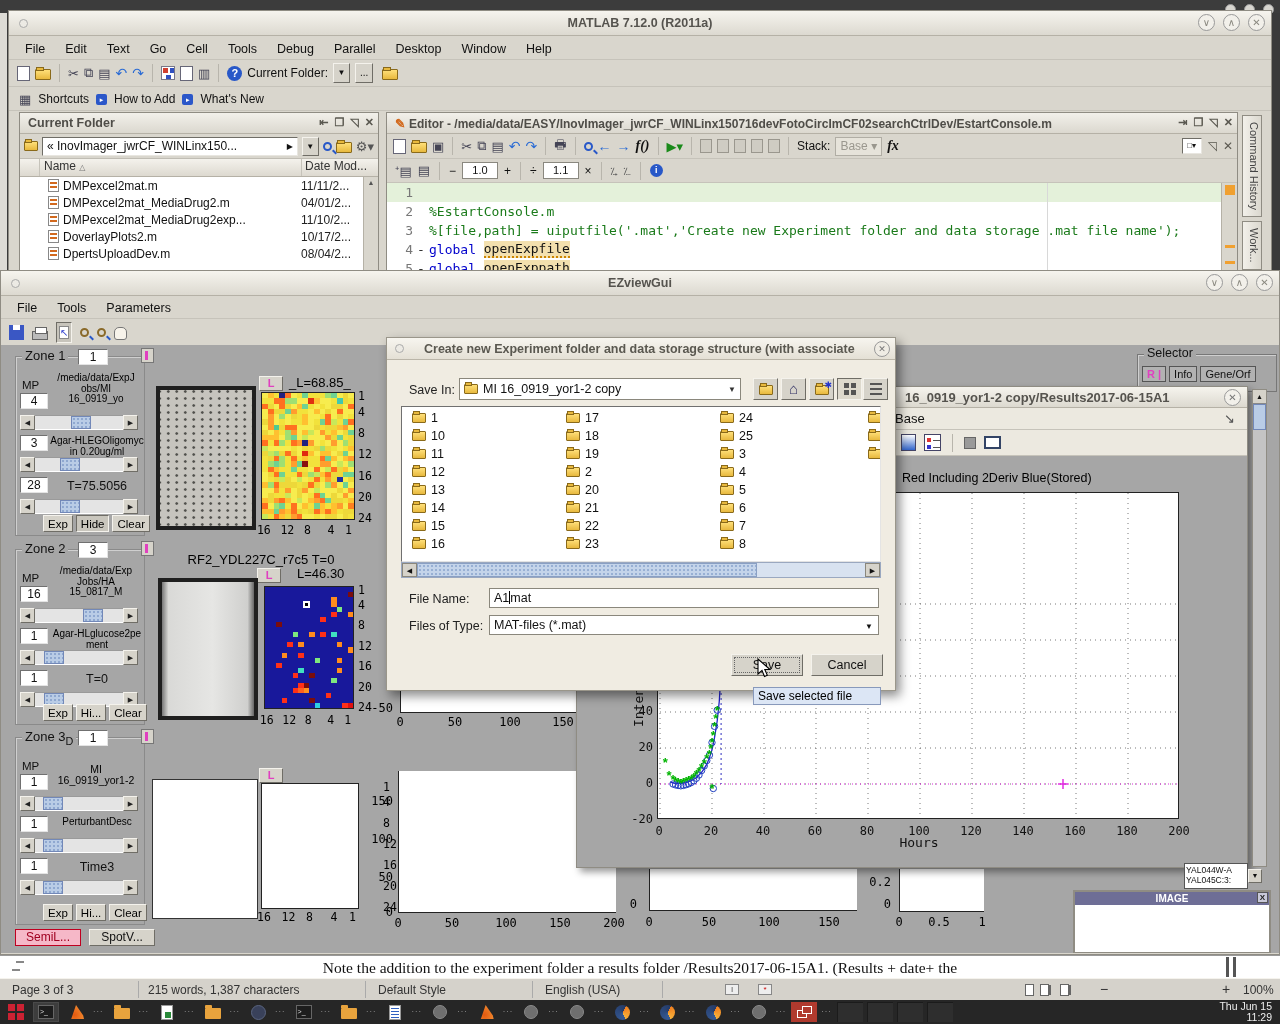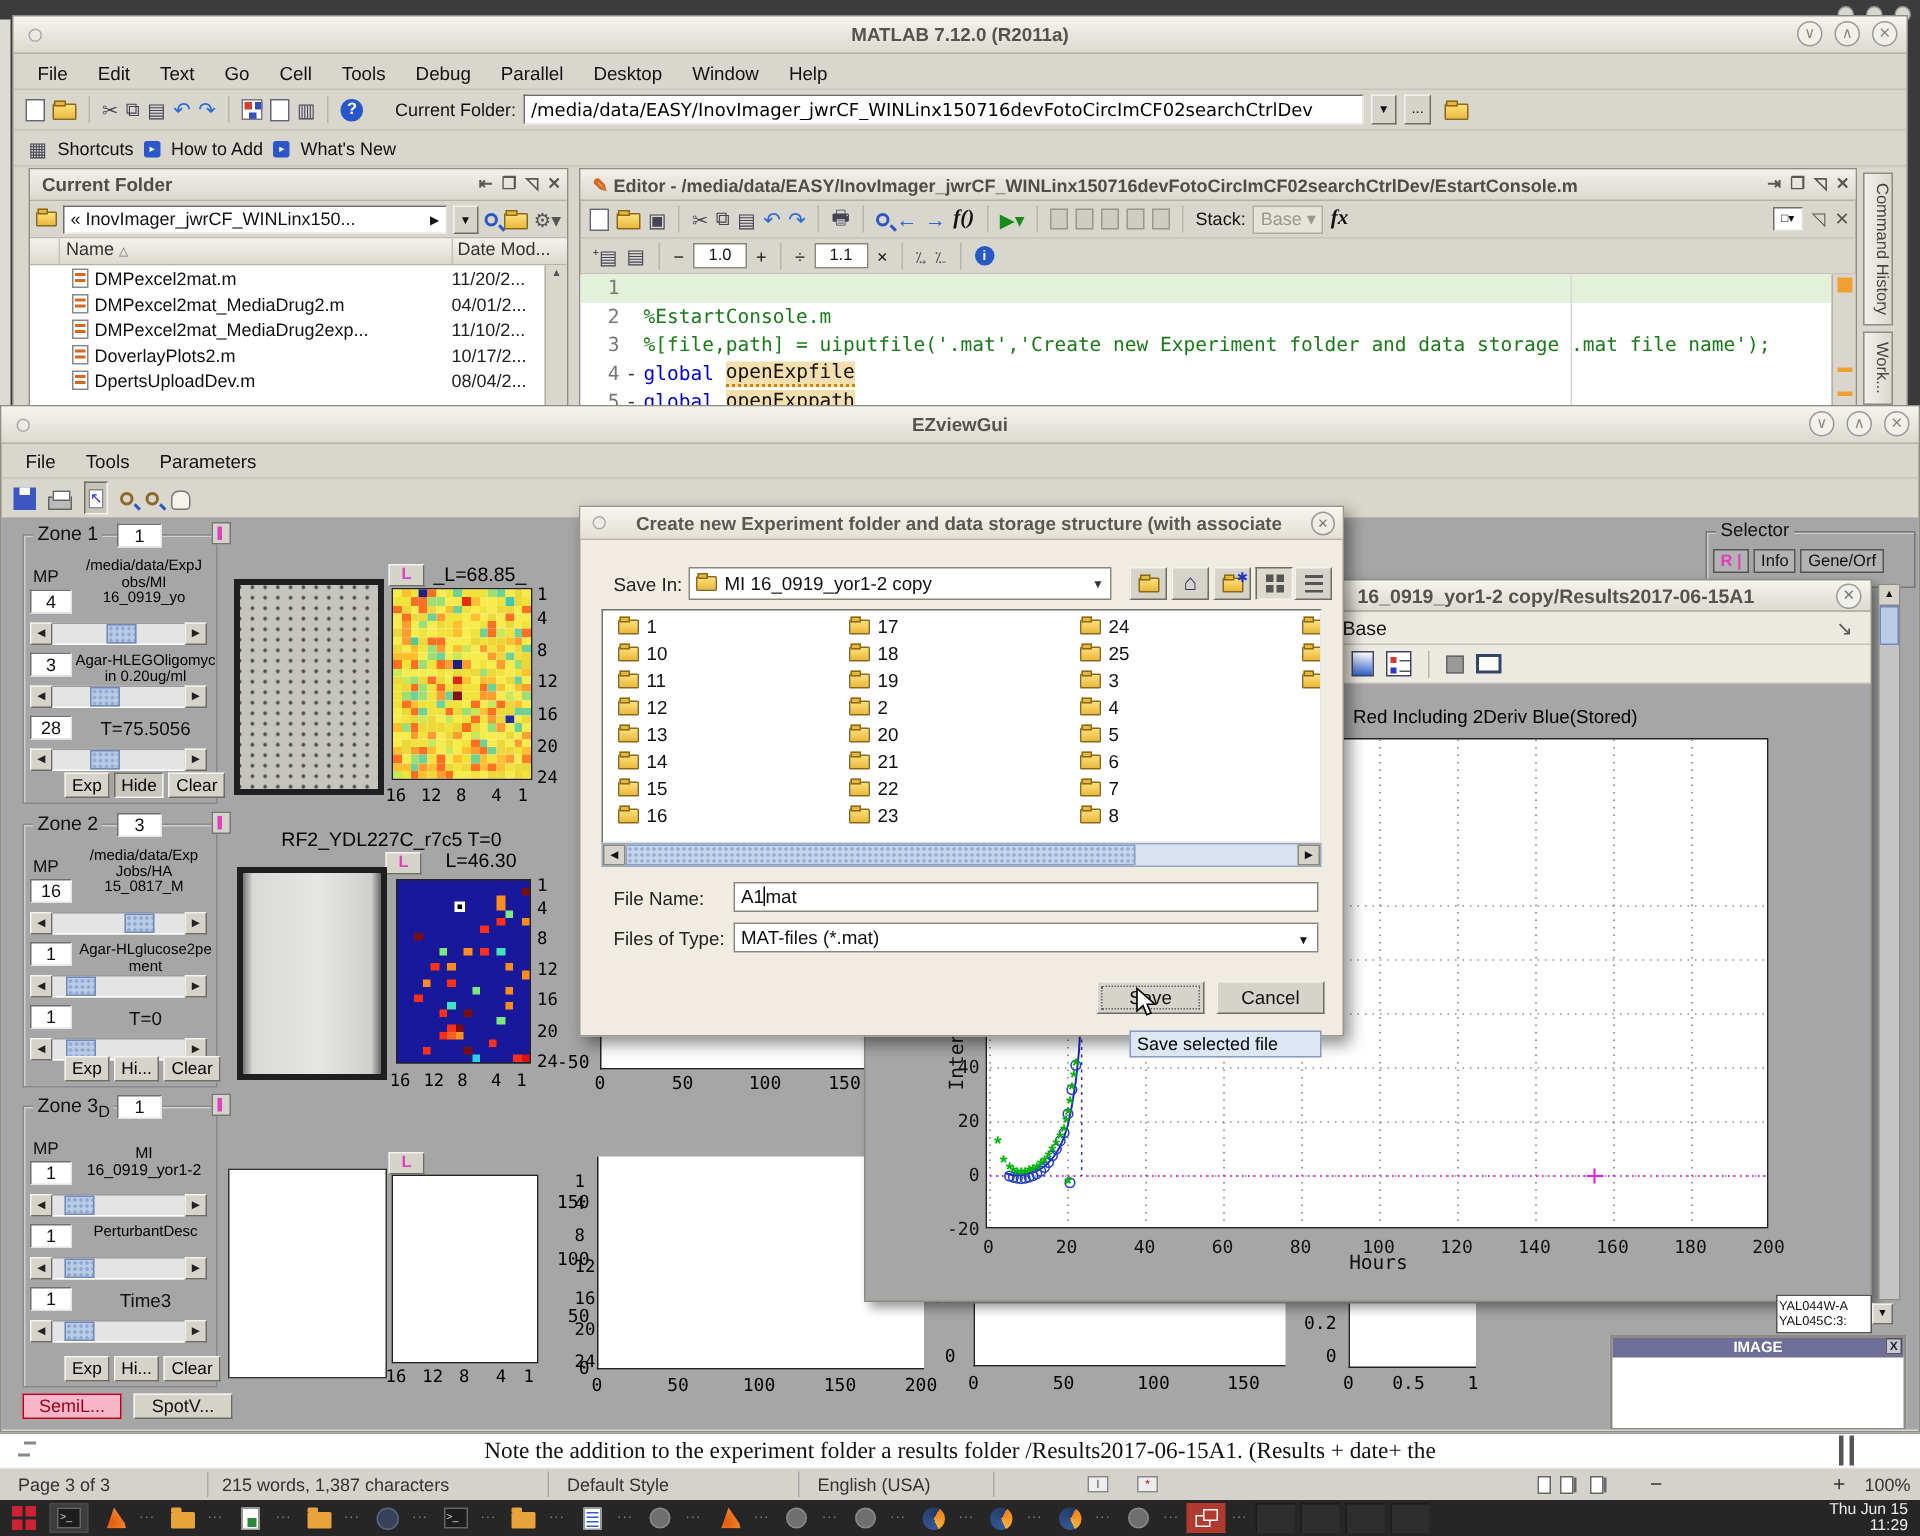--- a/index.html
+++ b/index.html
@@ -402,22 +402,21 @@
       <span class="mt mt-glyph">⧉</span>
       <span class="mt mt-glyph">▤</span>
       <span class="mt mt-undo">↶</span>
       <span class="mt mt-undo">↷</span>
       <span class="tsep"></span>
       <span class="mt mt-sim"></span>
       <span class="mt mt-new"></span>
       <span class="mt mt-glyph">▥</span>
       <span class="tsep"></span>
       <span class="mt mt-help">?</span>
-      <span style="margin-left:16px">Current Folder:</span>
-      <input id="ml-path" class="sunken" readonly="" value="/media/data/EASY/InovImager_jwrCF_WINLinx150716devFotoCircImCF02searchCtrlDev" style="">
+      <span style="margin-left:0">Current Folder:</span>
       <span class="raised combo-arrow-btn">▼</span>
       <span class="raised small-btn">...</span>
       <span class="mt mt-open" style="margin-left:4px"></span>
     </div>
     <div id="ml-shortcuts">
       <span class="mt mt-glyph">▦</span>
       <span>Shortcuts</span>
       <span class="sc-ic">▸</span>
       <span>How to Add</span>
       <span class="sc-ic">▸</span>
@@ -450,21 +449,21 @@
         <span style="flex:1;padding-left:4px">
           <span>Name</span>
           <span style="font-size:8px;color:#777">△</span>
         </span>
         <span style="width:77px;border-left:1px solid #c6c3ba;padding-left:3px">Date Mod...</span>
       </div>
       <div id="cf-rows">
           <div class="cf-row">
             <span class="cf-ficon"></span>
             <span class="cf-name">DMPexcel2mat.m</span>
-            <span class="cf-date">11/20/2...</span>
+            <span class="cf-date">11/11/2...</span>
           </div>
           <div class="cf-row">
             <span class="cf-ficon"></span>
             <span class="cf-name">DMPexcel2mat_MediaDrug2.m</span>
             <span class="cf-date">04/01/2...</span>
           </div>
           <div class="cf-row">
             <span class="cf-ficon"></span>
             <span class="cf-name">DMPexcel2mat_MediaDrug2exp...</span>
             <span class="cf-date">11/10/2...</span>

